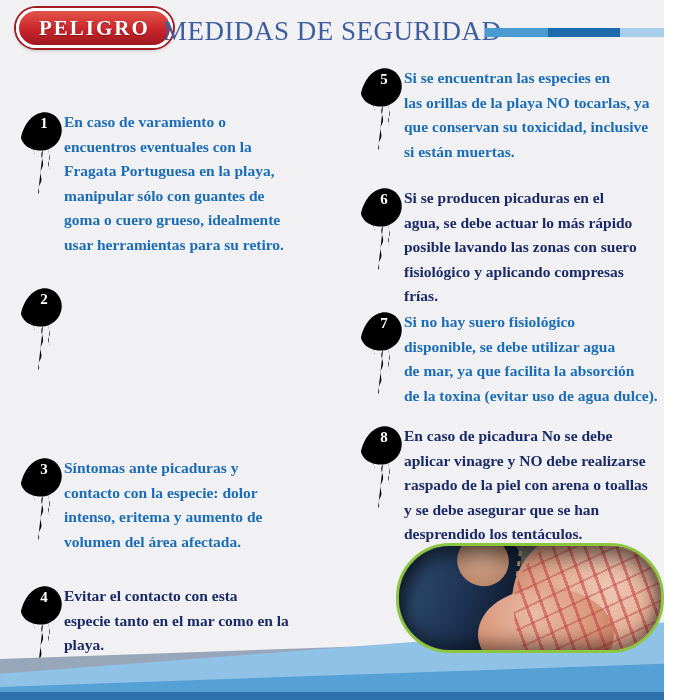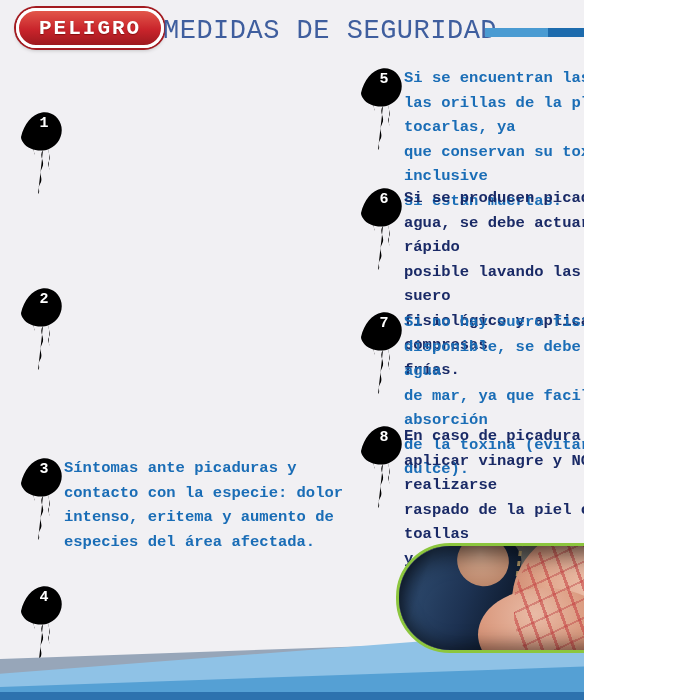--- a/index.html
+++ b/index.html
@@ -1,19 +1,19 @@
 <!DOCTYPE html>
 <html style="--background: #f1f0f3; --badge_red: #c9242b; --title_blue: #3f5e9e; --bar_blue_mid: #4a9bd2; --bar_blue_dark: #1d6bad; --bar_blue_light: #a8cfe9; --icon_light: #61a8da; --icon_dark: #1a2a66; --text_blue: #1a6db6; --text_navy: #1a2a66; --photo_border_green: #8cc63e; --band_gray: #97a6b9; --band_light_blue: #8fc2e6; --band_mid_blue: #55a0d4; --band_bottom_blue: #2d72ae;"><head>
 <meta charset="utf-8">
 <style>
   html,body{margin:0;padding:0;}
   #page{
-    position:relative; width:584px; height:700px; overflow:hidden;
+    position:relative; width:664px; height:700px; overflow:hidden;
     background:var(--background,#f1f0f3);
-    font-family:Liberation Mono, monospace;
+    font-family:Liberation Serif, serif;
   }
   
   .badge{
     position:absolute; left:16px; top:8px; height:34px; padding:0 20px;
     display:flex; align-items:center; justify-content:center;
     background:linear-gradient(180deg,#e2564a 0%, var(--badge_red,#c9242b) 55%, #9e191f 100%);
     border:3px solid #ffffff; border-radius:24px;
     box-shadow:0 0 0 2px #a31b21, 0 2px 4px rgba(0,0,0,.25);
     color:#fff; font-size:21px; font-weight:bold; letter-spacing:2px;
     text-shadow:0 1px 1px rgba(120,10,10,.8);
@@ -116,48 +116,57 @@
   <div class="title-bar seg2"></div>
   <div class="title-bar seg3"></div>
 
   <div class="item i1 light">
     <div class="icon-wrap">
       <svg class="jelly" viewBox="0 0 44 86">
           <use href="#jellyfish"></use>
         </svg>
       <span class="num">1</span>
     </div>
+    <p class="text">En caso de varamiento o
+encuentros eventuales con la
+Fragata Portuguesa en la playa,
+manipular sólo con guantes de
+goma o cuero grueso, idealmente
+usar herramientas para su retiro.</p>
   </div>
   <div class="item i2 dark">
     <div class="icon-wrap">
       <svg class="jelly" viewBox="0 0 44 86">
           <use href="#jellyfish"></use>
         </svg>
       <span class="num">2</span>
     </div>
   </div>
   <div class="item i3 light">
     <div class="icon-wrap">
       <svg class="jelly" viewBox="0 0 44 86">
           <use href="#jellyfish"></use>
         </svg>
       <span class="num">3</span>
     </div>
     <p class="text">Síntomas ante picaduras y
 contacto con la especie: dolor
 intenso, eritema y aumento de
-especies del área afectada.</p>
+volumen del área afectada.</p>
   </div>
   <div class="item i4 dark">
     <div class="icon-wrap">
       <svg class="jelly" viewBox="0 0 44 86">
           <use href="#jellyfish"></use>
         </svg>
       <span class="num">4</span>
     </div>
+    <p class="text">Evitar el contacto con esta
+especie tanto en el mar como en la
+playa.</p>
   </div>
 
   <div class="item i5 light">
     <div class="icon-wrap">
       <svg class="jelly" viewBox="0 0 44 86">
           <use href="#jellyfish"></use>
         </svg>
       <span class="num">5</span>
     </div>
     <p class="text">Si se encuentran las especies en

